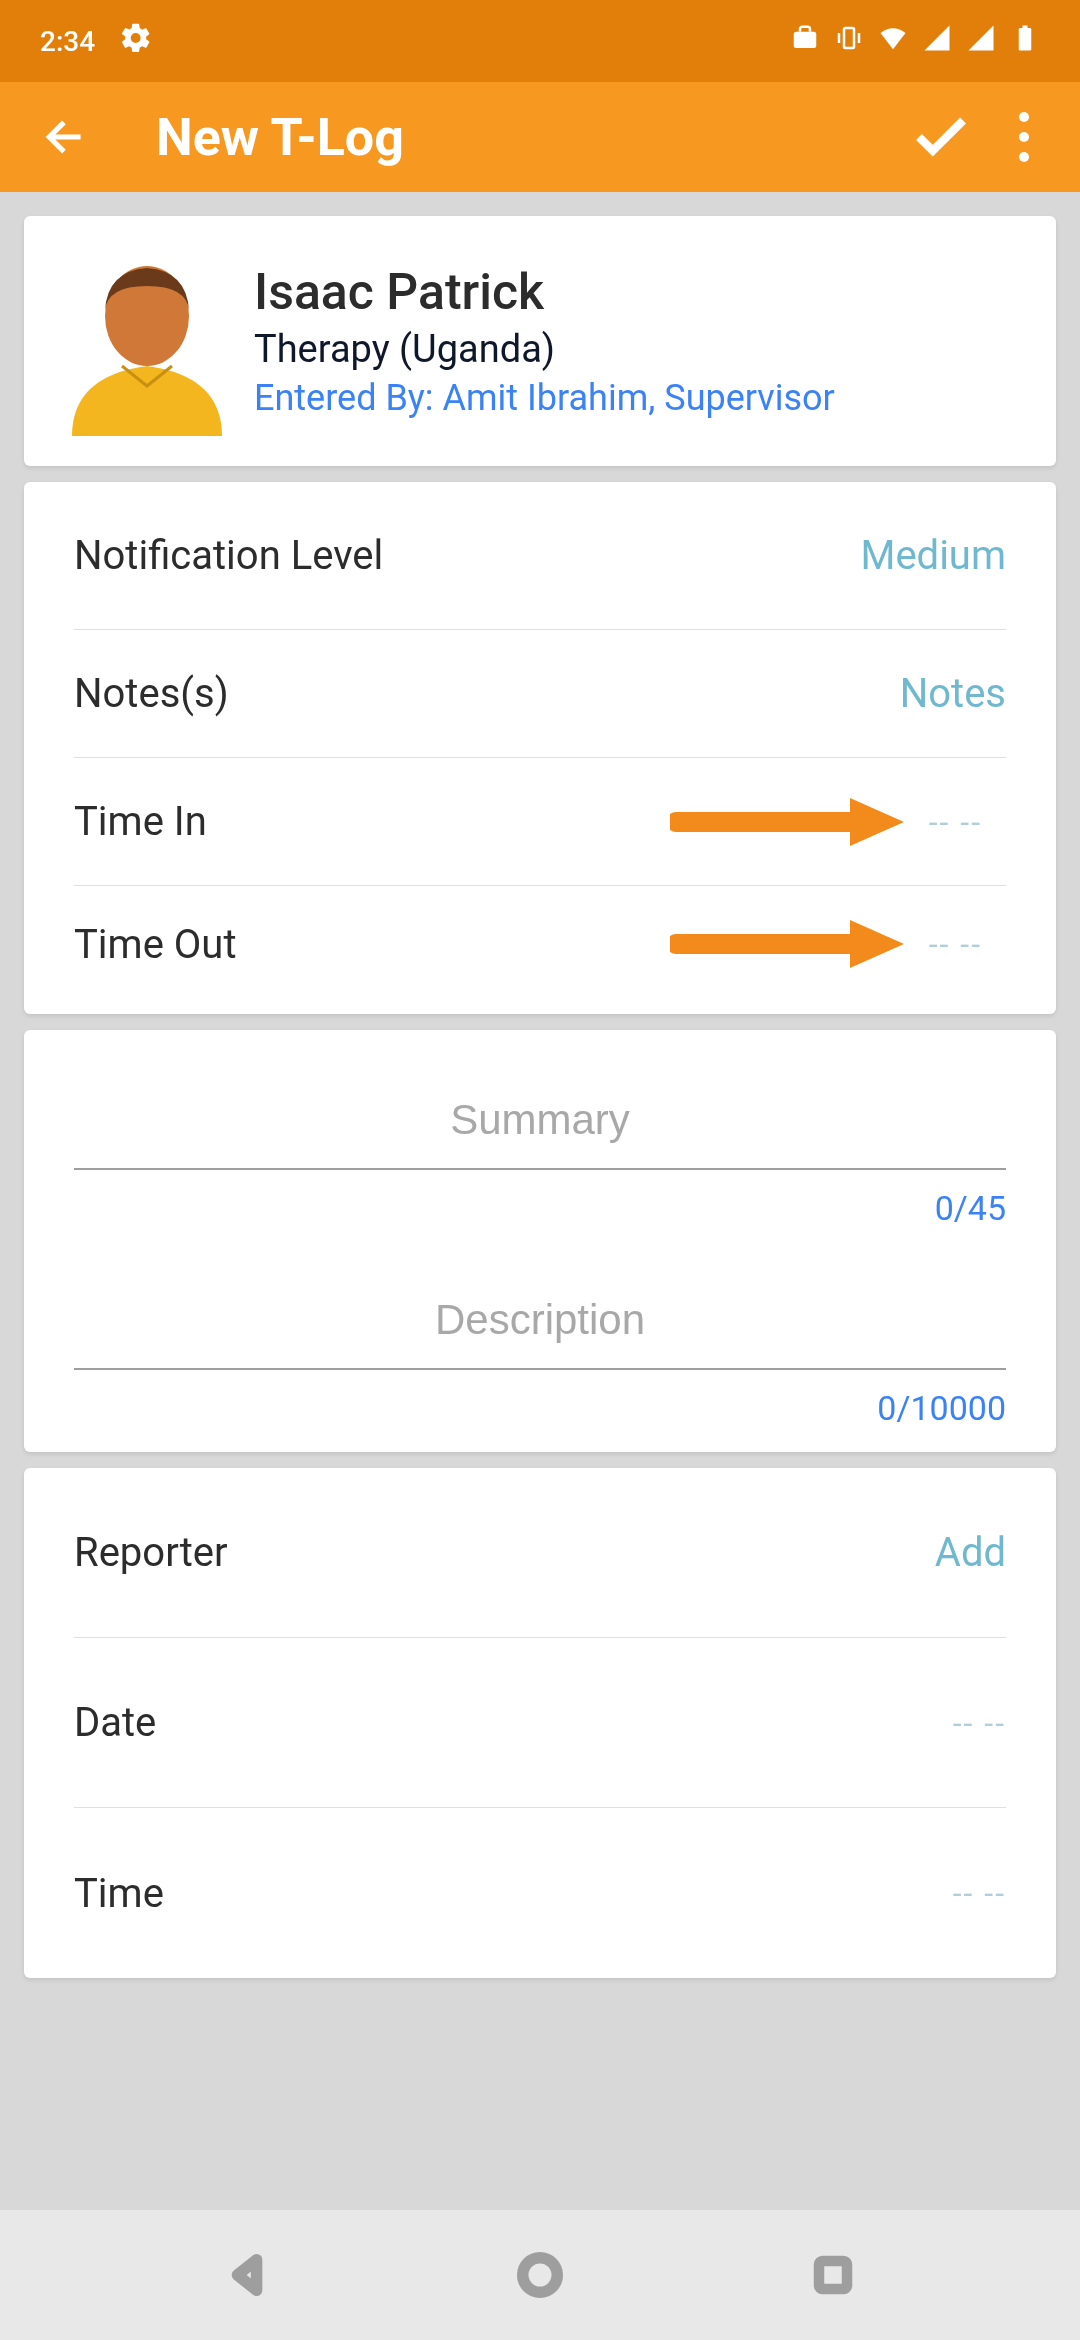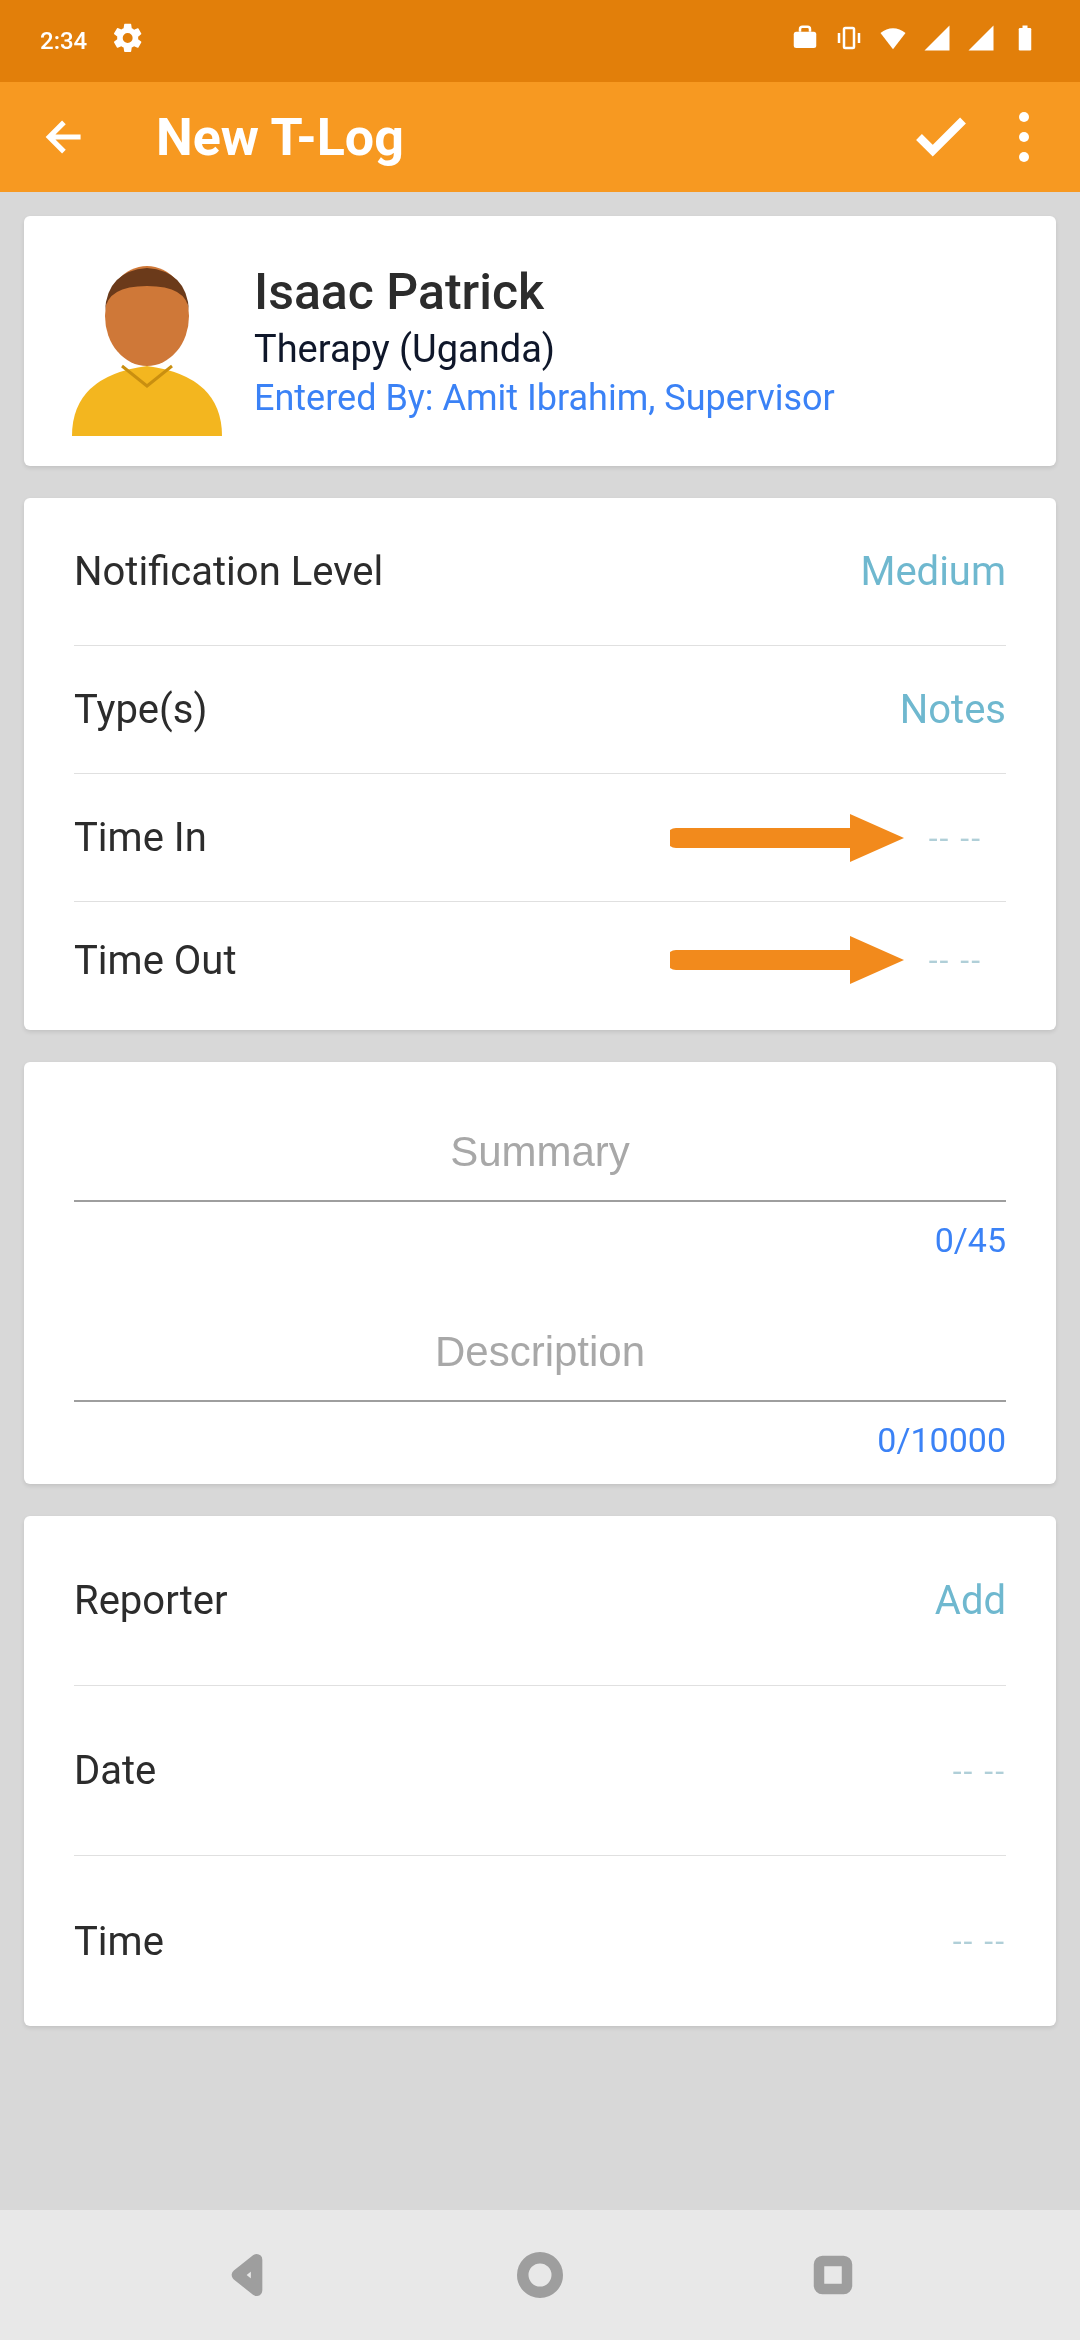--- a/index.html
+++ b/index.html
@@ -1,31 +1,31 @@
 <!DOCTYPE html>
 <html><head>
 <meta charset="utf-8">
 <style>
   * { box-sizing: border-box; margin: 0; padding: 0; }
   html, body { width: 1080px; height: 2340px; font-family: -apple-system, 'Segoe UI', Roboto, sans-serif; background: #d8d8d8; overflow: hidden; }
   
-  .status-bar { height: 82px; background: #e27f0a; display: flex; align-items: center; justify-content: space-between; padding: 0 40px; color: #fff; font-size: 24px; font-weight: 500; }
+  .status-bar { height: 82px; background: #e27f0a; display: flex; align-items: center; justify-content: space-between; padding: 0 40px; color: #fff; font-size: 28px; font-weight: 500; }
   .status-left { display: flex; align-items: center; gap: 24px; }
   .status-right { display: flex; align-items: center; gap: 14px; }
   .gear-icon svg { width: 34px; height: 34px; }
   
   .app-bar { height: 110px; background: #f79921; display: flex; align-items: center; padding: 0 36px; color: #fff; }
   .back-btn { width: 60px; height: 60px; display: flex; align-items: center; justify-content: center; }
   .app-title { font-size: 52px; font-weight: 700; margin-left: 60px; flex: 1; }
   .check-btn { width: 70px; height: 70px; display: flex; align-items: center; justify-content: center; margin-right: 28px; }
   .more-btn { width: 40px; height: 60px; display: flex; flex-direction: column; align-items: center; justify-content: center; gap: 10px; }
   .more-dot { width: 10px; height: 10px; border-radius: 50%; background: #fff; }
   
   .content { padding: 24px; }
-  .card { background: #fff; border-radius: 6px; box-shadow: 0 2px 4px rgba(0,0,0,0.1); margin-bottom: 32px; }
+  .card { background: #fff; border-radius: 6px; box-shadow: 0 2px 4px rgba(0,0,0,0.1); margin-bottom: 16px; }
   
   .person-card { display: flex; align-items: center; padding: 30px 36px 30px 28px; }
   .avatar { width: 190px; height: 190px; display: flex; align-items: flex-end; justify-content: center; }
   .person-info { margin-left: 12px; flex: 1; }
   .person-name { font-size: 50px; font-weight: 500; color: #2c2c2c; }
   .person-sub { font-size: 38px; color: #0f172a; margin-top: 6px; }
   .person-entered { font-size: 36px; color: #3b82f6; margin-top: 6px; }
   
   .fields-card { padding: 0 50px; }
   .field-row { display: flex; align-items: center; justify-content: space-between; height: 128px; border-bottom: 1px solid #e0e0e0; }
@@ -127,21 +127,21 @@
       <div class="person-entered">Entered By: Amit Ibrahim, Supervisor</div>
     </div>
   </div>
 
   <div class="card fields-card">
     <div class="field-row">
       <span class="field-label">Notification Level</span>
       <span class="field-value-link">Medium</span>
     </div>
     <div class="field-row">
-      <span class="field-label">Type(s)</span>
+      <span class="field-label">Notes(s)</span>
       <span class="field-value-link">Notes</span>
     </div>
     <div class="field-row">
       <span class="field-label">Time In</span>
       <div class="arrow-wrap">
         <svg class="arrow" viewBox="0 0 240 56">
             <line x1="6" y1="28" x2="190" y2="28" stroke="#f28a1c" stroke-width="20" stroke-linecap="round"></line>
             <path d="M180 4 L234 28 L180 52 Z" fill="#f28a1c"></path>
           </svg>
         <span class="field-value-empty">-- --</span>

